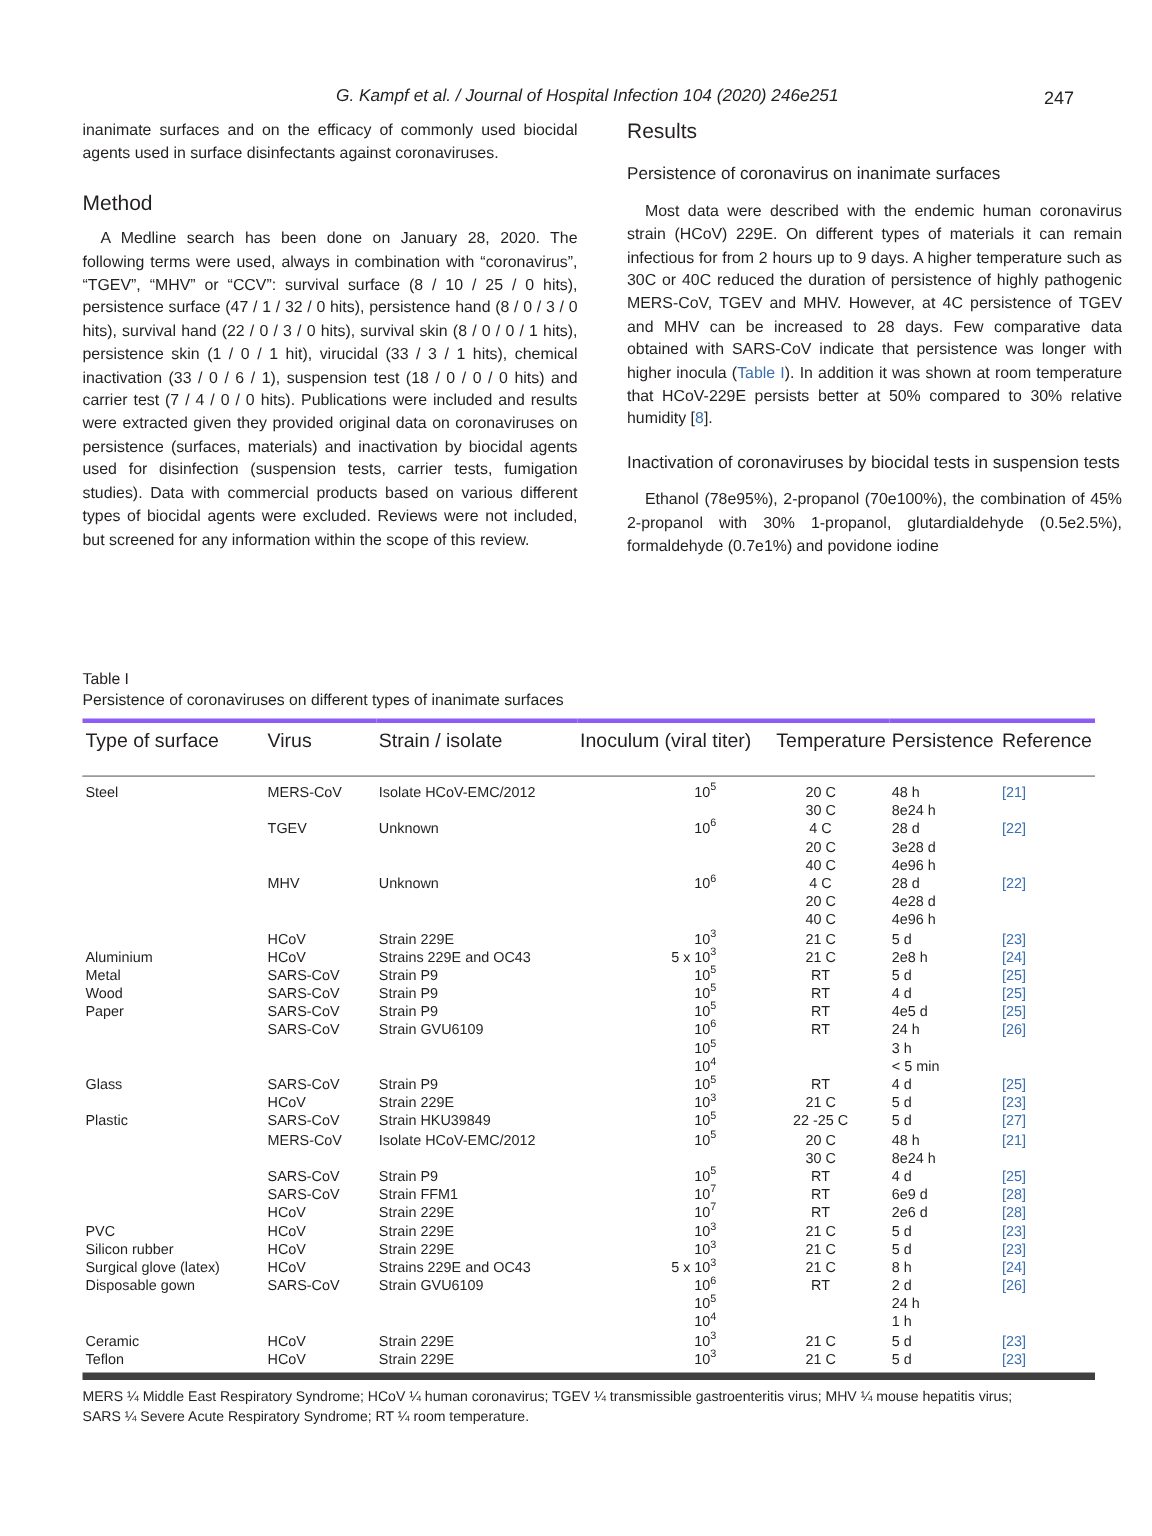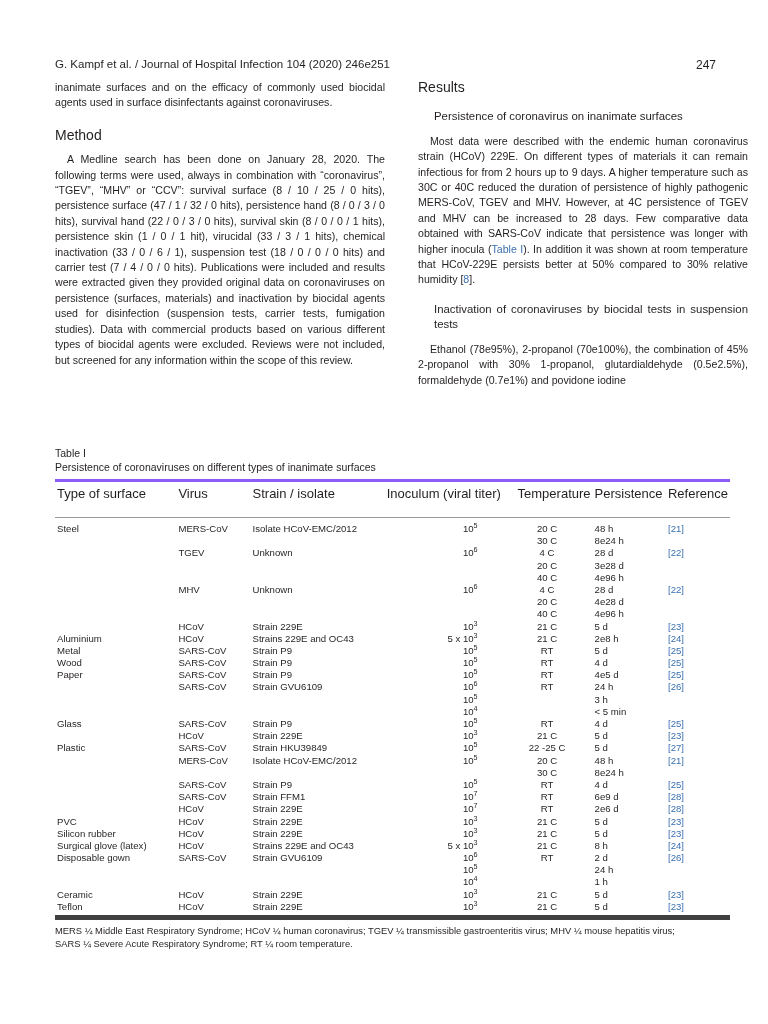--- a/index.html
+++ b/index.html
@@ -24,21 +24,23 @@
   }
   .runhead {
     position: absolute;
     top: 58px;
     left: 55px;
     right: 40px;
     font-size: 11.5px;
     color: #231f20;
   }
   .runhead .rh-center {
+    text-align: center;
     display: block;
+    font-style: italic;
   }
   .runhead .rh-page {
     position: absolute;
     right: 12px;
     top: 0;
     font-size: 12px;
   }
   .columns {
     position: absolute;
     top: 80px;
@@ -63,21 +65,21 @@
   }
   h2.sec {
     font-size: 14px;
     font-weight: normal;
     margin: 17px 0 9px 0;
     color: #231f20;
   }
   h3.subsec {
     font-size: 11.4px;
     font-weight: normal;
-    margin: 14px 0 9px 16px;
+    margin: 14px 0 9px 0;
     color: #231f20;
   }
   .indent { text-indent: 12px; }
   .lnk { color: #3a6fb0; }
 
   
   .table-block {
     position: absolute;
     top: 447px;
     left: 55px;

